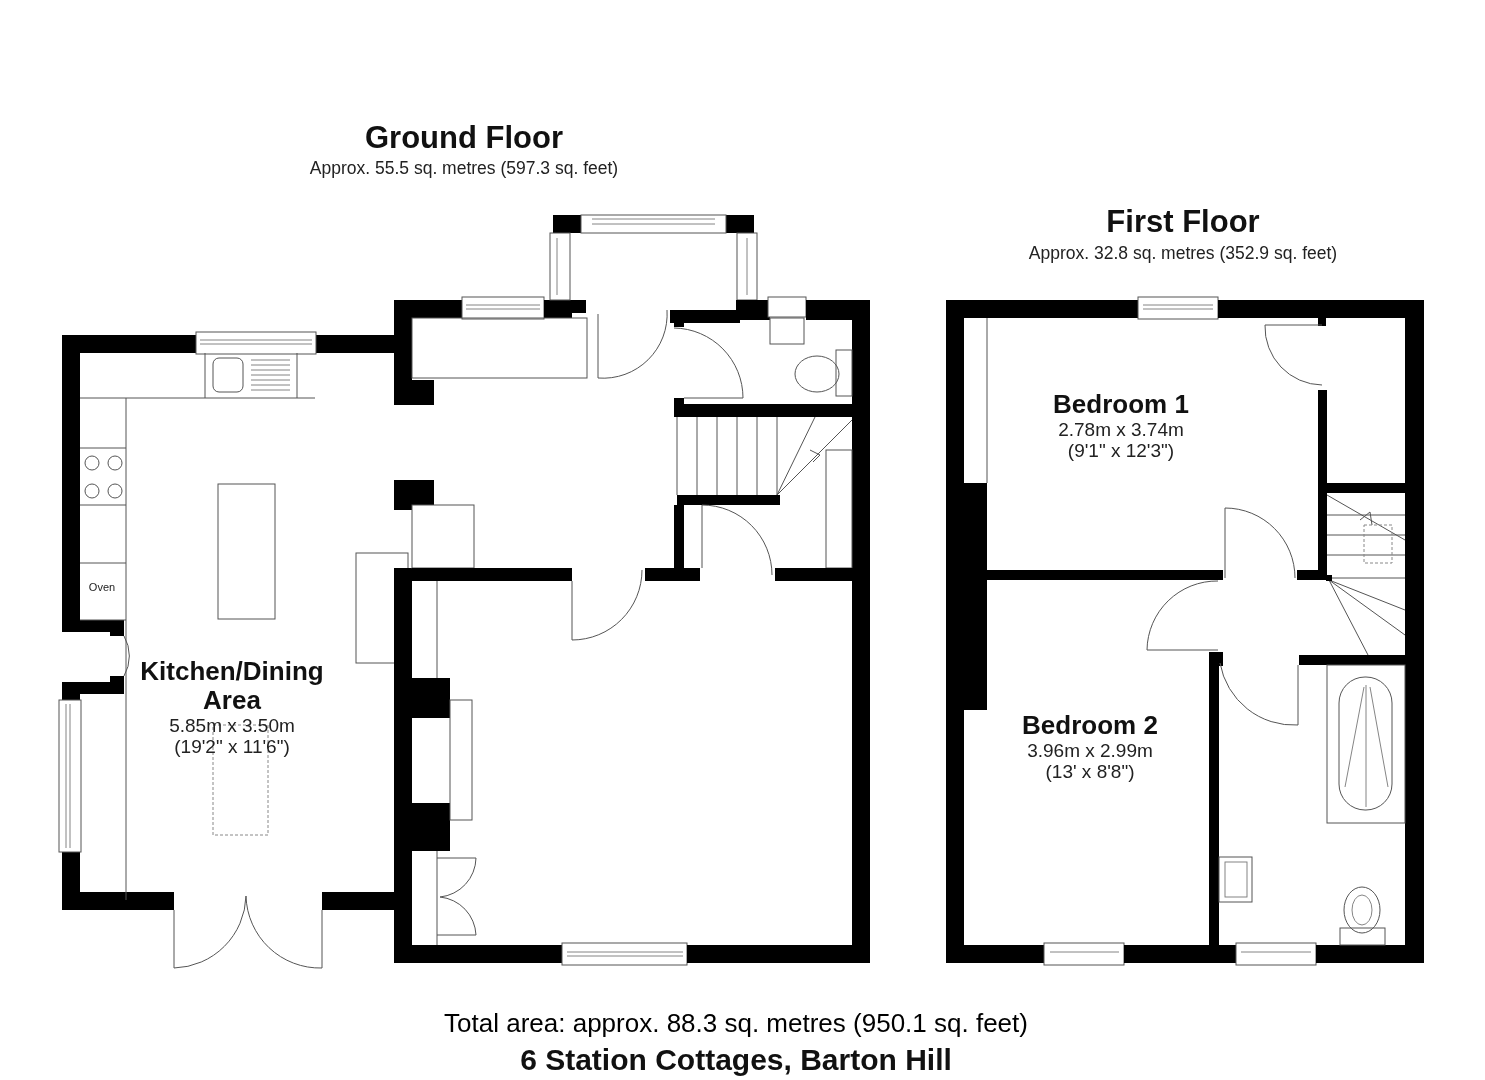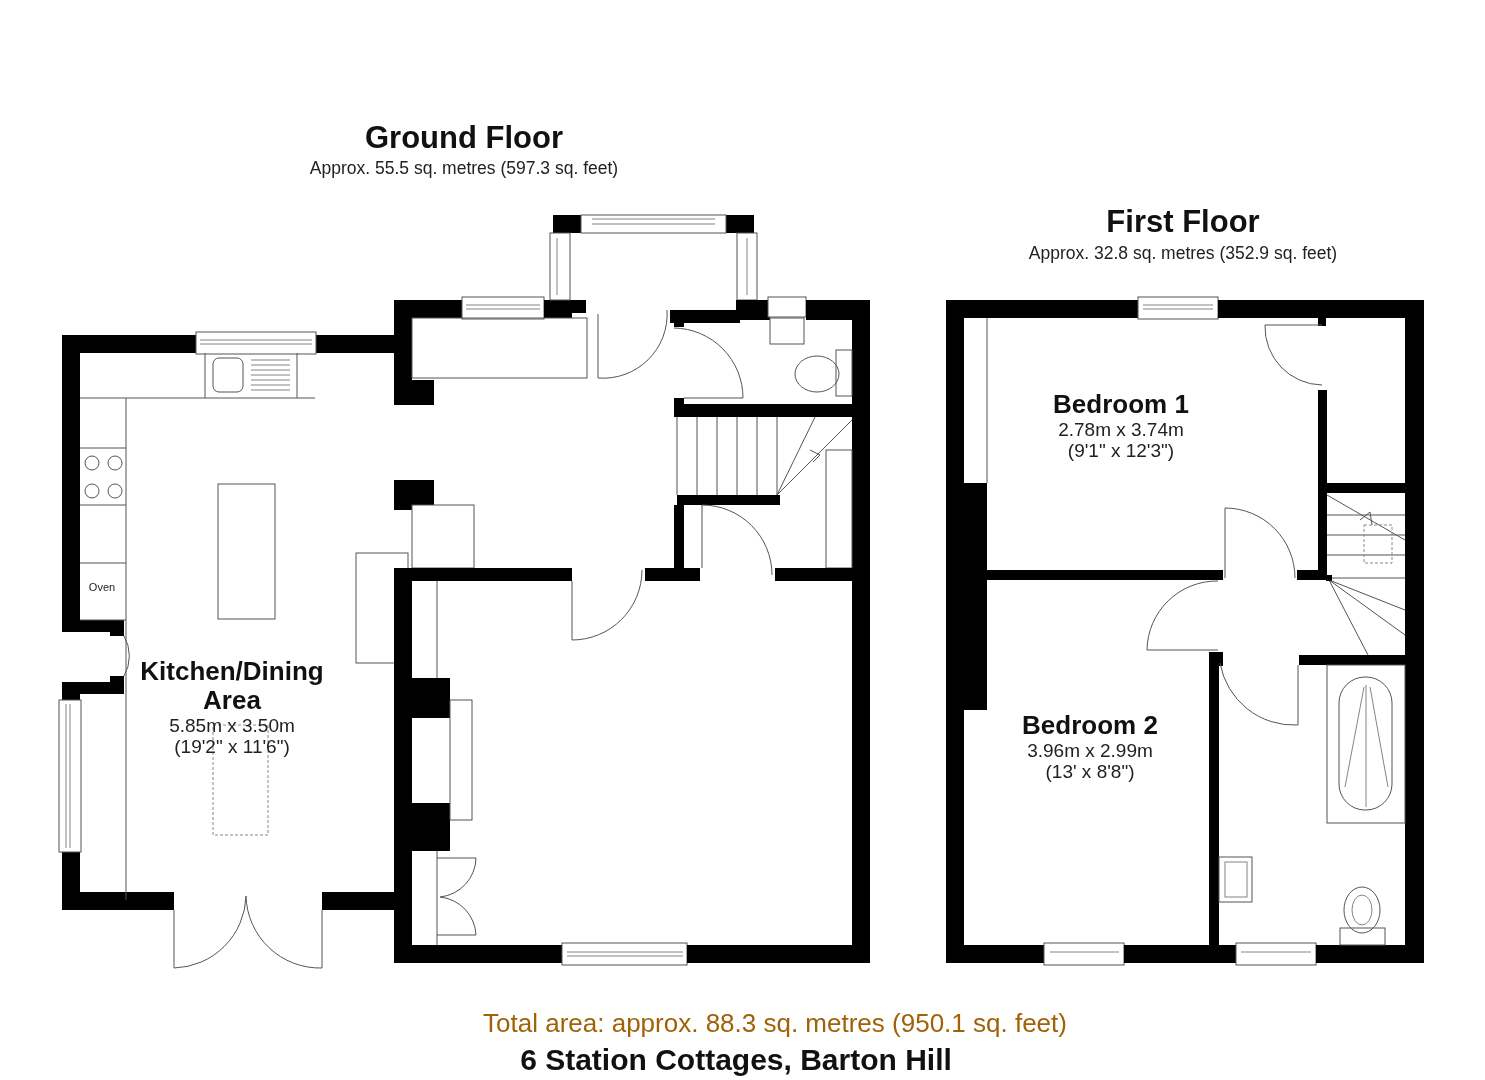--- a/index.html
+++ b/index.html
@@ -10,21 +10,21 @@
   .line { fill: none; stroke: #555; stroke-width: 1; }
   .thin { fill: none; stroke: #777; stroke-width: 0.9; }
   .dash { fill: none; stroke: #888; stroke-width: 1; stroke-dasharray: 3 2; }
   .win { fill: #fff; stroke: #555; stroke-width: 1; }
   .lbl { position: absolute; text-align: center; white-space: nowrap; transform: translateX(-50%); }
   .floor-title { font-weight: bold; font-size: 31px; line-height: 34px; }
   .floor-sub { font-size: 17.5px; line-height: 22px; color: #222; }
   .room-name { font-weight: bold; font-size: 26px; line-height: 29px; }
   .room-dim { font-size: 19px; line-height: 21px; color: #222; }
   .small { font-size: 11px; color: #222; }
-  .footer-total { font-size: 26px; line-height: 30px; color: #a16207; margin-left: 39px; }
+  .footer-total { font-size: 26px; line-height: 30px; color: #000000; }
   .footer-addr { font-weight: bold; font-size: 30px; line-height: 34px; }
 </style>
 </head>
 <body>
 
 <div class="canvas">
 
 <svg width="1485" height="1080" viewBox="0 0 1485 1080">
 
   <g>

